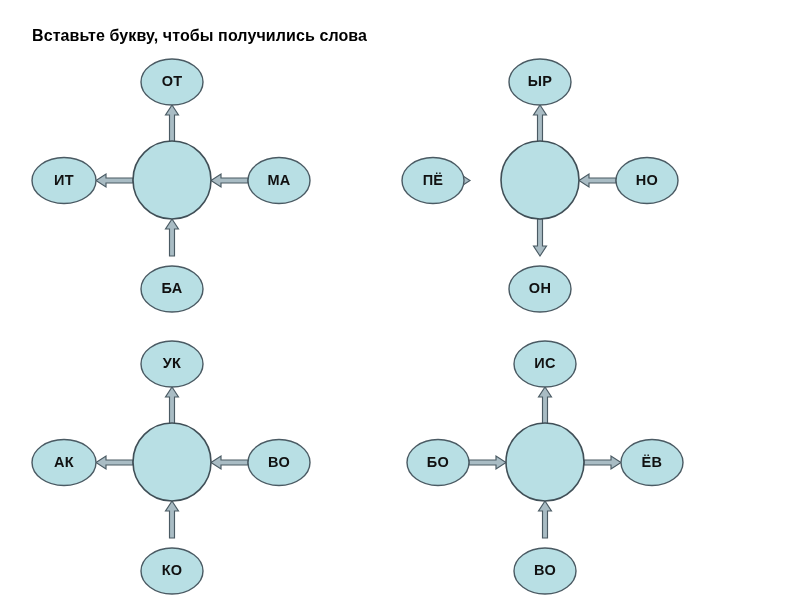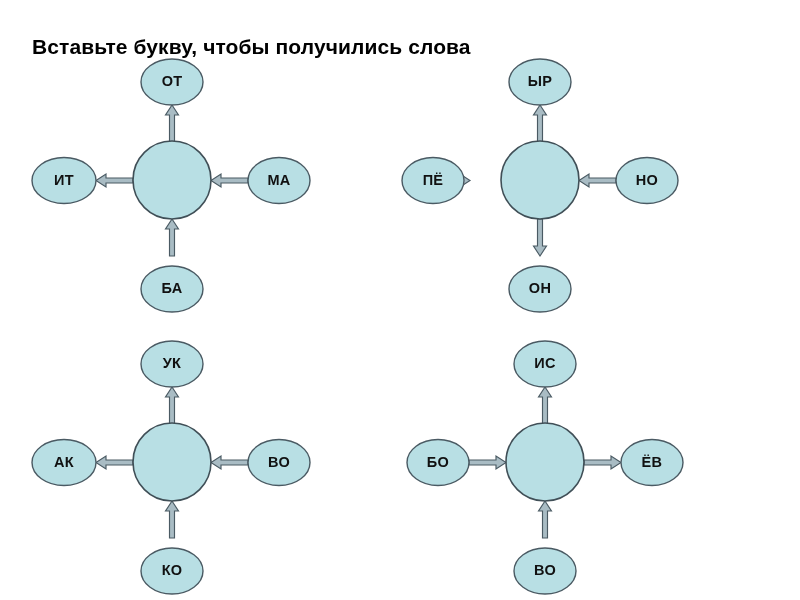--- a/index.html
+++ b/index.html
@@ -22,26 +22,25 @@
     left: 0;
     top: 0;
     width: 800px;
     height: 600px;
   }
 
   .page-title {
     position: absolute;
     left: 32px;
     top: 27px;
-    font-size: 21px;
+    font-size: 16px;
     font-weight: bold;
     color: #000000;
     letter-spacing: 0.1px;
     white-space: nowrap;
-    margin-top: 8px;
   }
 
   .diagram-layer {
     position: absolute;
     left: 0;
     top: 0;
     width: 800px;
     height: 600px;
     border-radius: 19px;
   }

